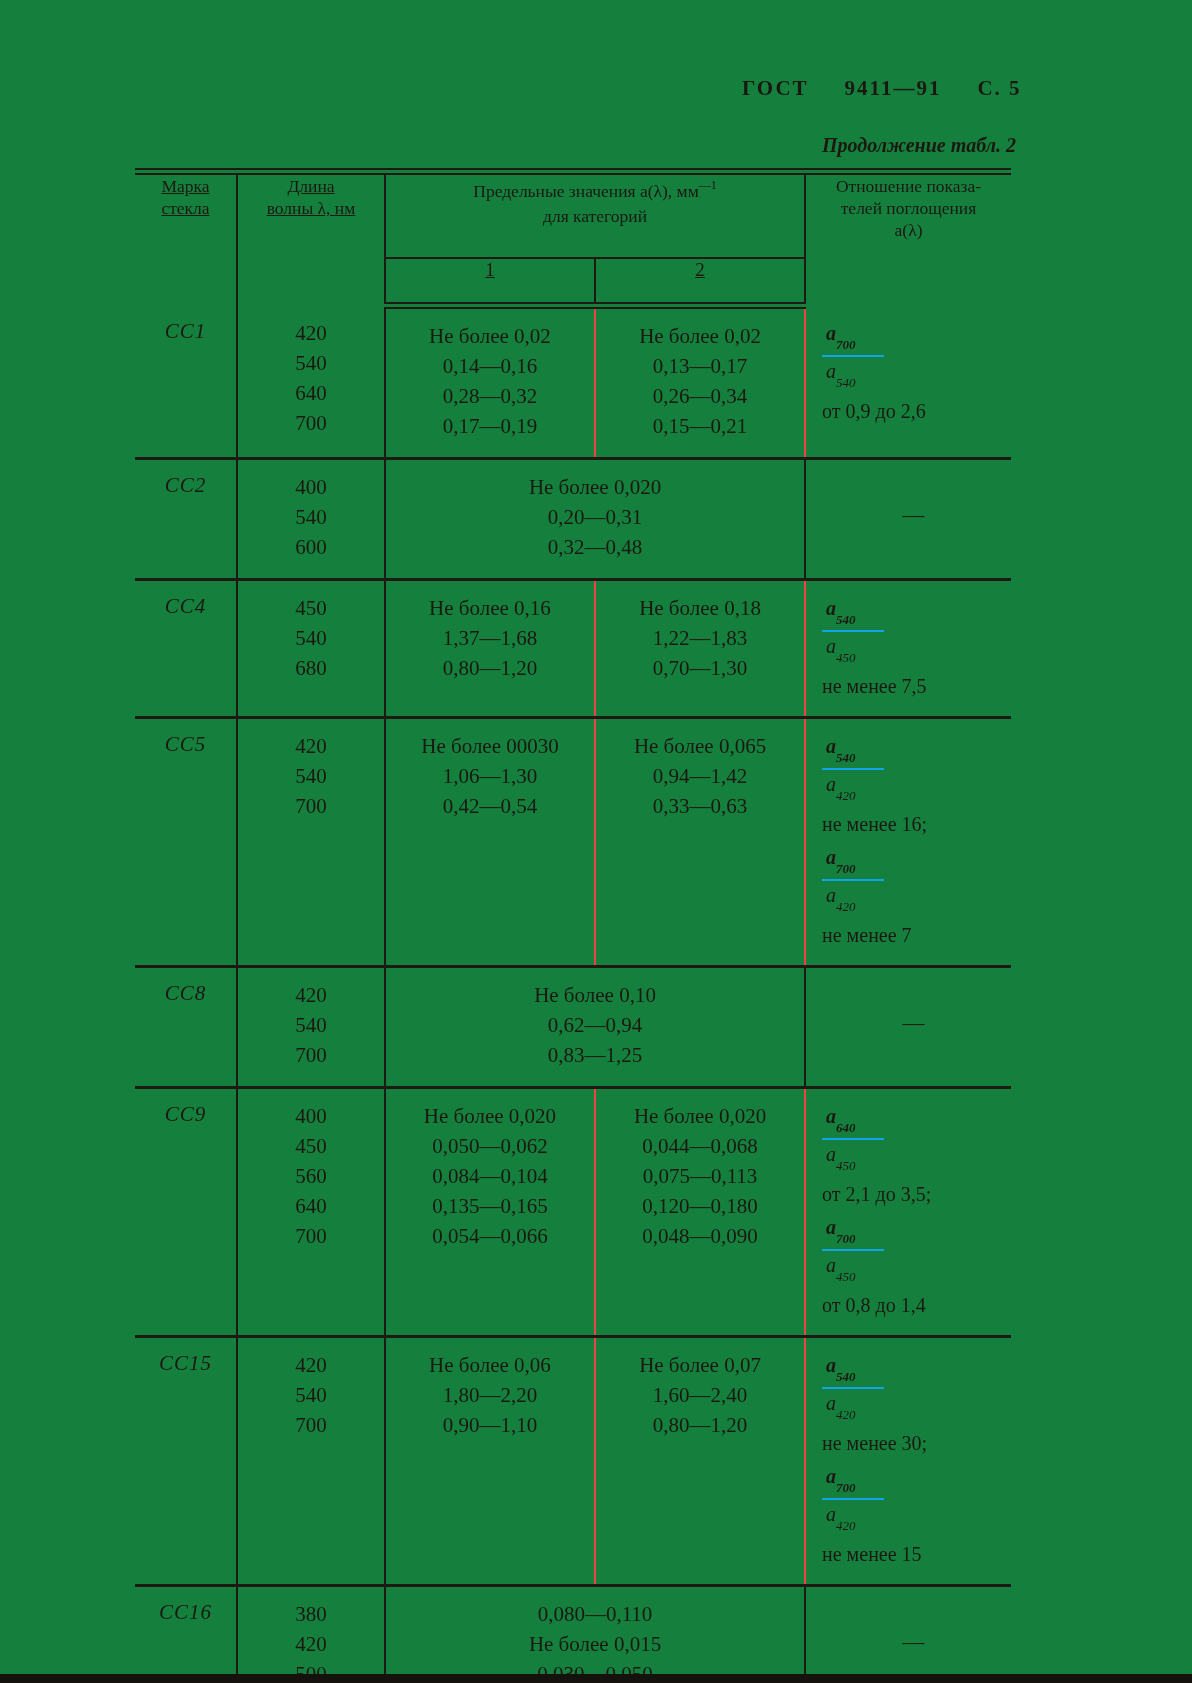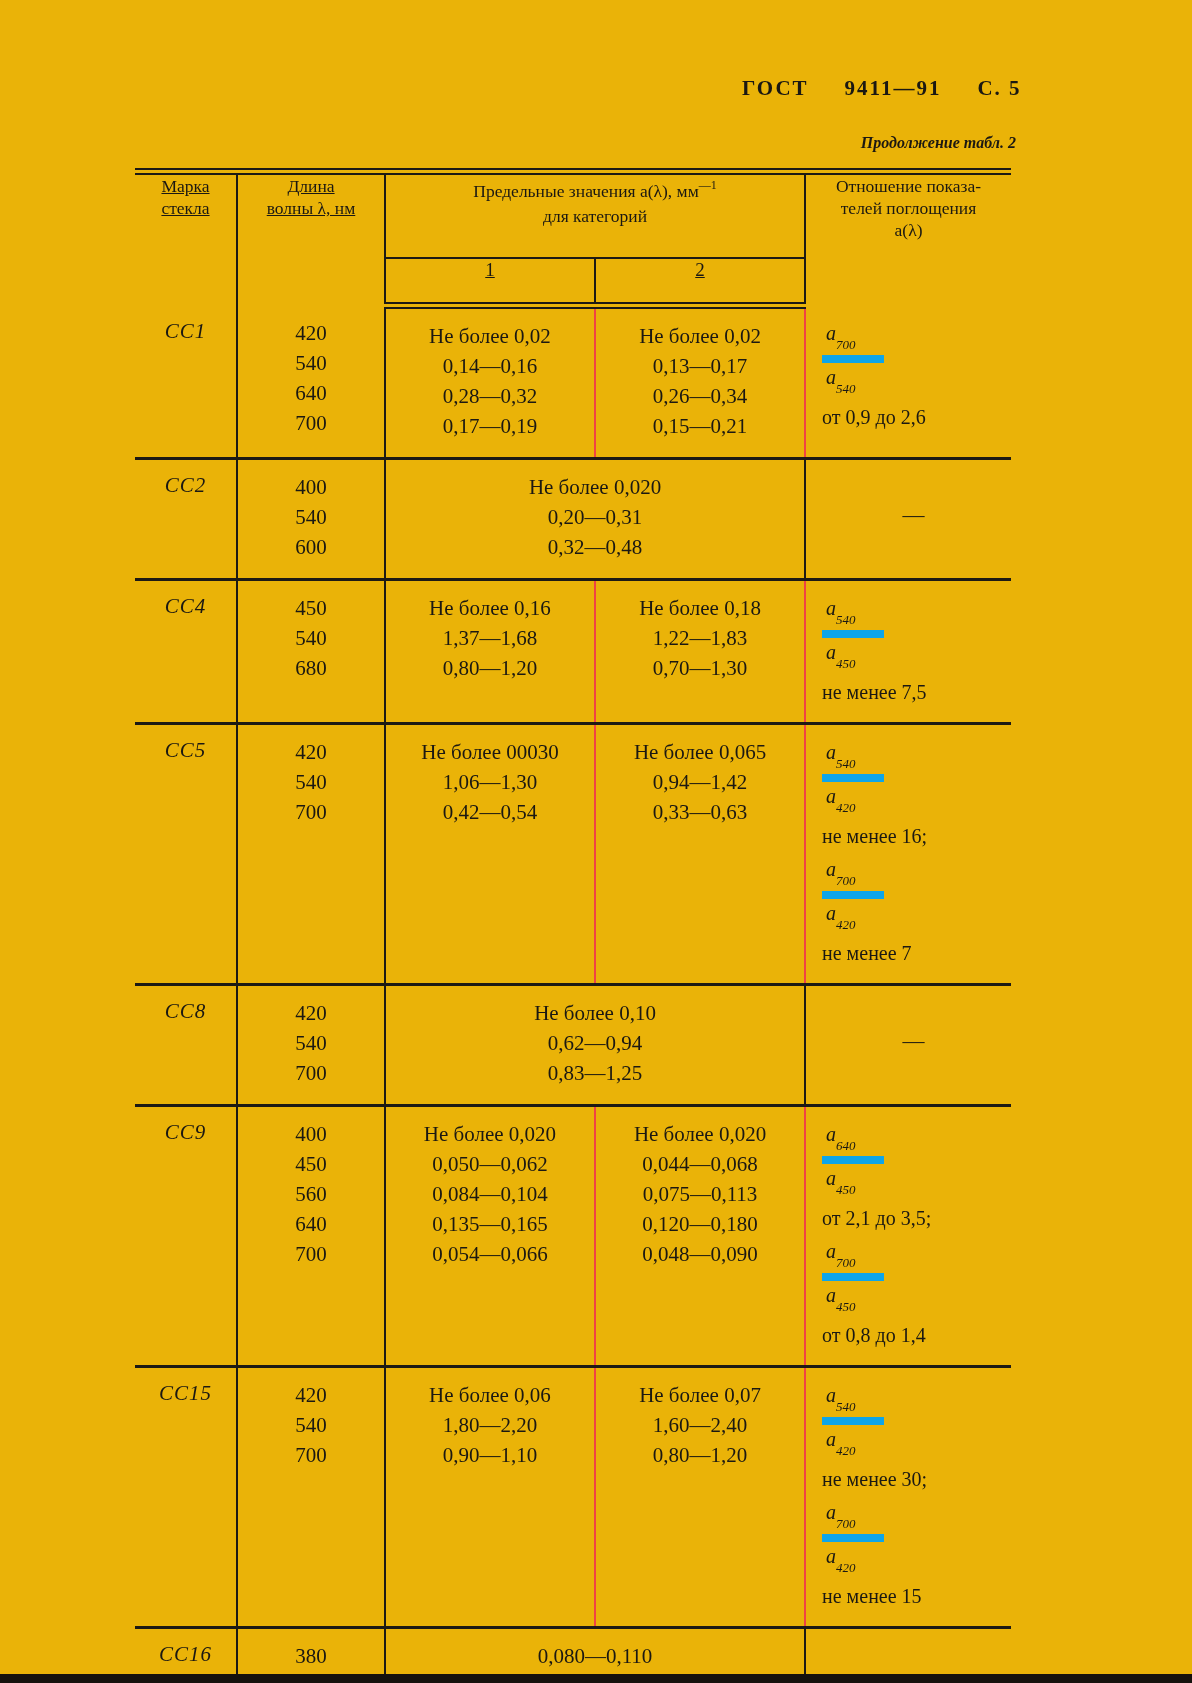--- a/index.html
+++ b/index.html
@@ -1,35 +1,35 @@
 <!DOCTYPE html>
 <html lang="ru"><head>
 <meta charset="utf-8">
 <style>
   * { margin:0; padding:0; box-sizing:border-box; }
   html,body { background:#6e6a63; }
   .page {
     position:relative;
     width:1192px; height:1683px;
     margin:0 auto;
-    background:#eab308;
+    background:#15803d;
     font-family:"Liberation Serif","DejaVu Serif",serif;
     color:#1b1812;
     overflow:hidden;
   }
   
   .doc-ref {
     position:absolute; top:76px; left:742px;
     display:flex; gap:36px;
     font-weight:bold; font-size:21px; letter-spacing:2px;
     white-space:nowrap;
   }
   .continuation {
     position:absolute; top:134px; right:176px;
-    font-weight:bold; font-style:italic; font-size:16px;
+    font-weight:bold; font-style:italic; font-size:20px;
   }
   
   table.gost {
     position:absolute; left:135px; top:168px;
     width:876px;
     border-collapse:collapse; table-layout:fixed;
     border-top:7px double #1d1a14;
   }
   .gost th, .gost td { vertical-align:top; font-weight:normal; }
   thead th {
@@ -58,21 +58,21 @@
     line-height:30px; padding:12px 0 16px;
   }
   .c-wave { border-right:2px solid #1d1a14; }
   .c-val  { border-right:2px solid #ef4444; }
   .c-span { border-right:2px solid #1d1a14; }
 
   .c-ratio { padding:12px 6px 12px 16px; font-size:20px; }
   .c-dash  { text-align:center; padding-top:42px; font-size:22px; }
 
   .frac { display:inline-block; min-width:62px; margin:3px 0 5px; font-style:italic; }
-  .fnum { display:block; border-bottom:8px solid #0ea5e9; padding:0 8px 2px 4px; line-height:24px; }
+  .fnum { display:block; border-bottom:2px solid #0ea5e9; padding:0 8px 2px 4px; line-height:24px;font-weight:bold; }
   .fden { display:block; padding:2px 8px 0 4px; line-height:24px; }
   .frac i { font-size:20px; }
   .frac sub { font-size:13px; position:relative; top:4px; font-style:italic; }
   .rtext { line-height:30px; margin-bottom:3px; }
 
   .scan-edge {
     position:absolute; left:0; bottom:0;
     width:100%; height:9px; background:#15120d;
   }
 </style>

